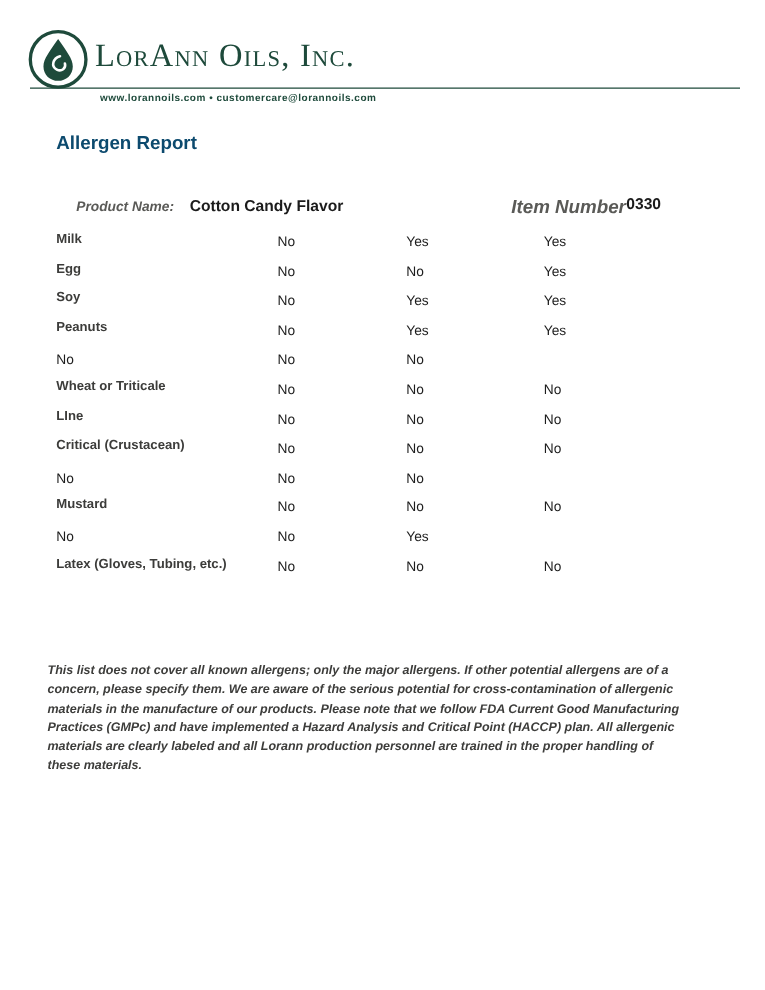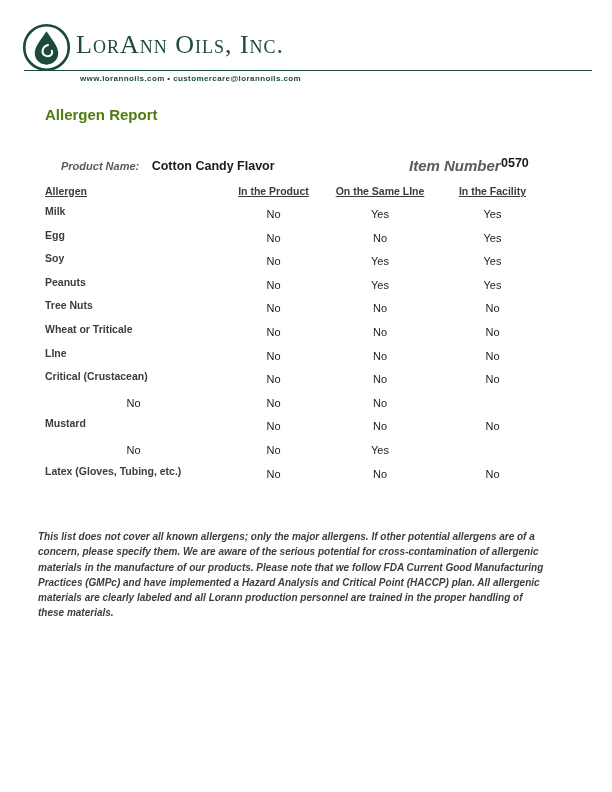--- a/index.html
+++ b/index.html
@@ -31,21 +31,21 @@
   }
   .tagline {
     position: absolute; left: 80px; top: 74px;
     font-size: 8px; letter-spacing: 0.4px;
     color: #1e4a3b; font-weight: bold;
   }
 
   
   .report-title {
     position: absolute; left: 45px; top: 106px;
-    font-size: 15px; font-weight: bold; color: #4d7c0f;
+    font-size: 15px; font-weight: bold; color: #0c4a6e;
   }
 
   .product-line { position: absolute; left: 45px; top: 156px; width: 522px; margin-left: 16px; }
   .product-label {
     display: inline-block;
     font-style: italic; font-weight: bold; font-size: 11px; color: #5a5a57;
   }
   .product-name {
     display: inline-block; margin-left: 8px;
     font-weight: bold; font-size: 12.5px; color: #1b1b1b;
@@ -70,21 +70,21 @@
   .th {
     font-size: 10.5px; font-weight: bold; color: #3c3c3a;
     text-decoration: underline; text-align: center;
   }
   .th-left { text-align: left; }
   .trow { height: 23.6px; }
   .c-allergen {
     font-size: 10.5px; font-weight: bold; color: #3c3c3a; text-align: left;
   }
   .c-val {
-    font-size: 11px; color: #1d1d1d; text-align: center; padding-top: 3px;
+    font-size: 11px; color: #1d1d1d; padding-top: 3px;
   }
 
   
   .disclaimer {
     position: absolute; left: 38px; top: 529px; width: 512px;
     font-size: 10px; font-weight: bold; font-style: italic;
     color: #3d3d3b; line-height: 1.53;
   }
 
   
@@ -110,30 +110,24 @@
   <div class="company-name">LorAnn Oils, Inc.</div>
   <div class="head-rule"></div>
   <div class="tagline">www.lorannoils.com • customercare@lorannoils.com</div>
 
   <div class="report-title">Allergen Report</div>
 
   <div class="product-line">
     <span class="product-label">Product Name:</span>
     <span class="product-name">Cotton Candy Flavor</span>
     <span class="item-label">Item Number</span>
-    <span class="item-number">0570</span>
+    <span class="item-number">0330</span>
   </div>
 
   <div class="alg-table">
-    <div class="thead">
-      <div class="th th-left">Allergen</div>
-      <div class="th">In the Product</div>
-      <div class="th">On the Same LIne</div>
-      <div class="th">In the Facility</div>
-    </div>
 
     <div class="trow">
       <div class="c-allergen">Milk</div>
       <div class="c-val">No</div>
       <div class="c-val">Yes</div>
       <div class="c-val">Yes</div>
     </div>
     <div class="trow">
       <div class="c-allergen">Egg</div>
       <div class="c-val">No</div>
@@ -146,21 +140,20 @@
       <div class="c-val">Yes</div>
       <div class="c-val">Yes</div>
     </div>
     <div class="trow">
       <div class="c-allergen">Peanuts</div>
       <div class="c-val">No</div>
       <div class="c-val">Yes</div>
       <div class="c-val">Yes</div>
     </div>
     <div class="trow">
-      <div class="c-allergen">Tree Nuts</div>
       <div class="c-val">No</div>
       <div class="c-val">No</div>
       <div class="c-val">No</div>
     </div>
     <div class="trow">
       <div class="c-allergen">Wheat or Triticale</div>
       <div class="c-val">No</div>
       <div class="c-val">No</div>
       <div class="c-val">No</div>
     </div>

